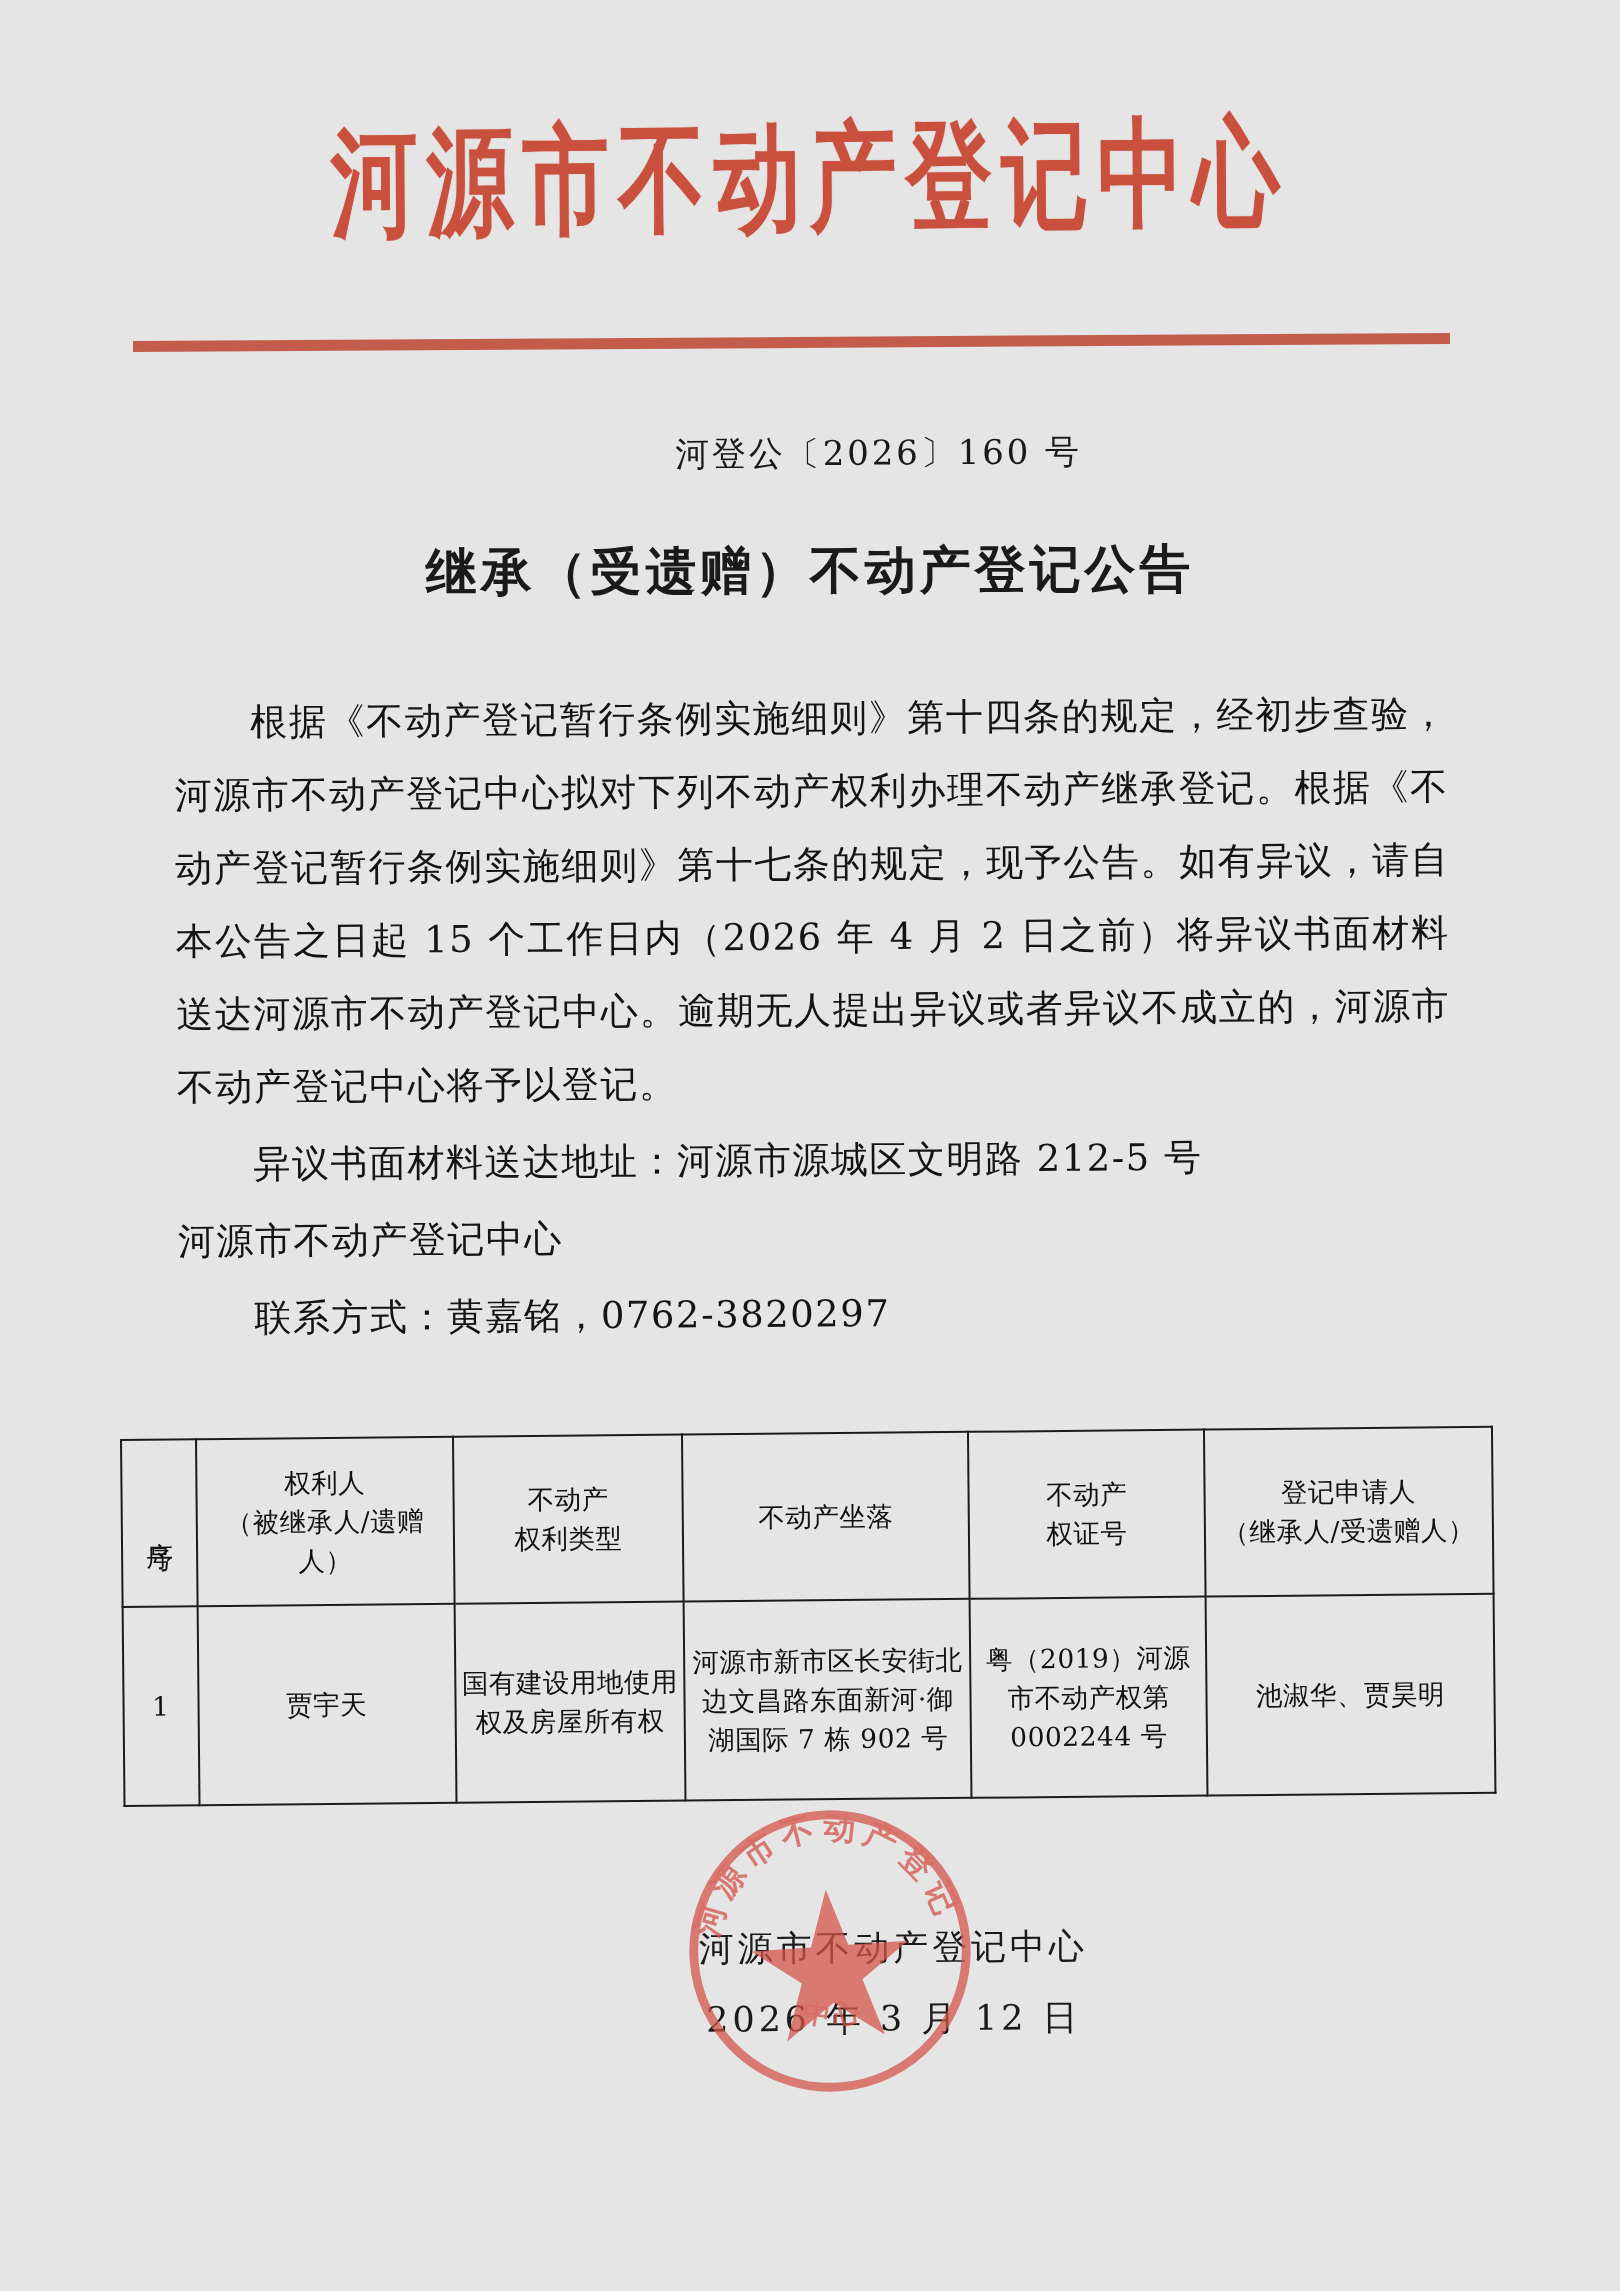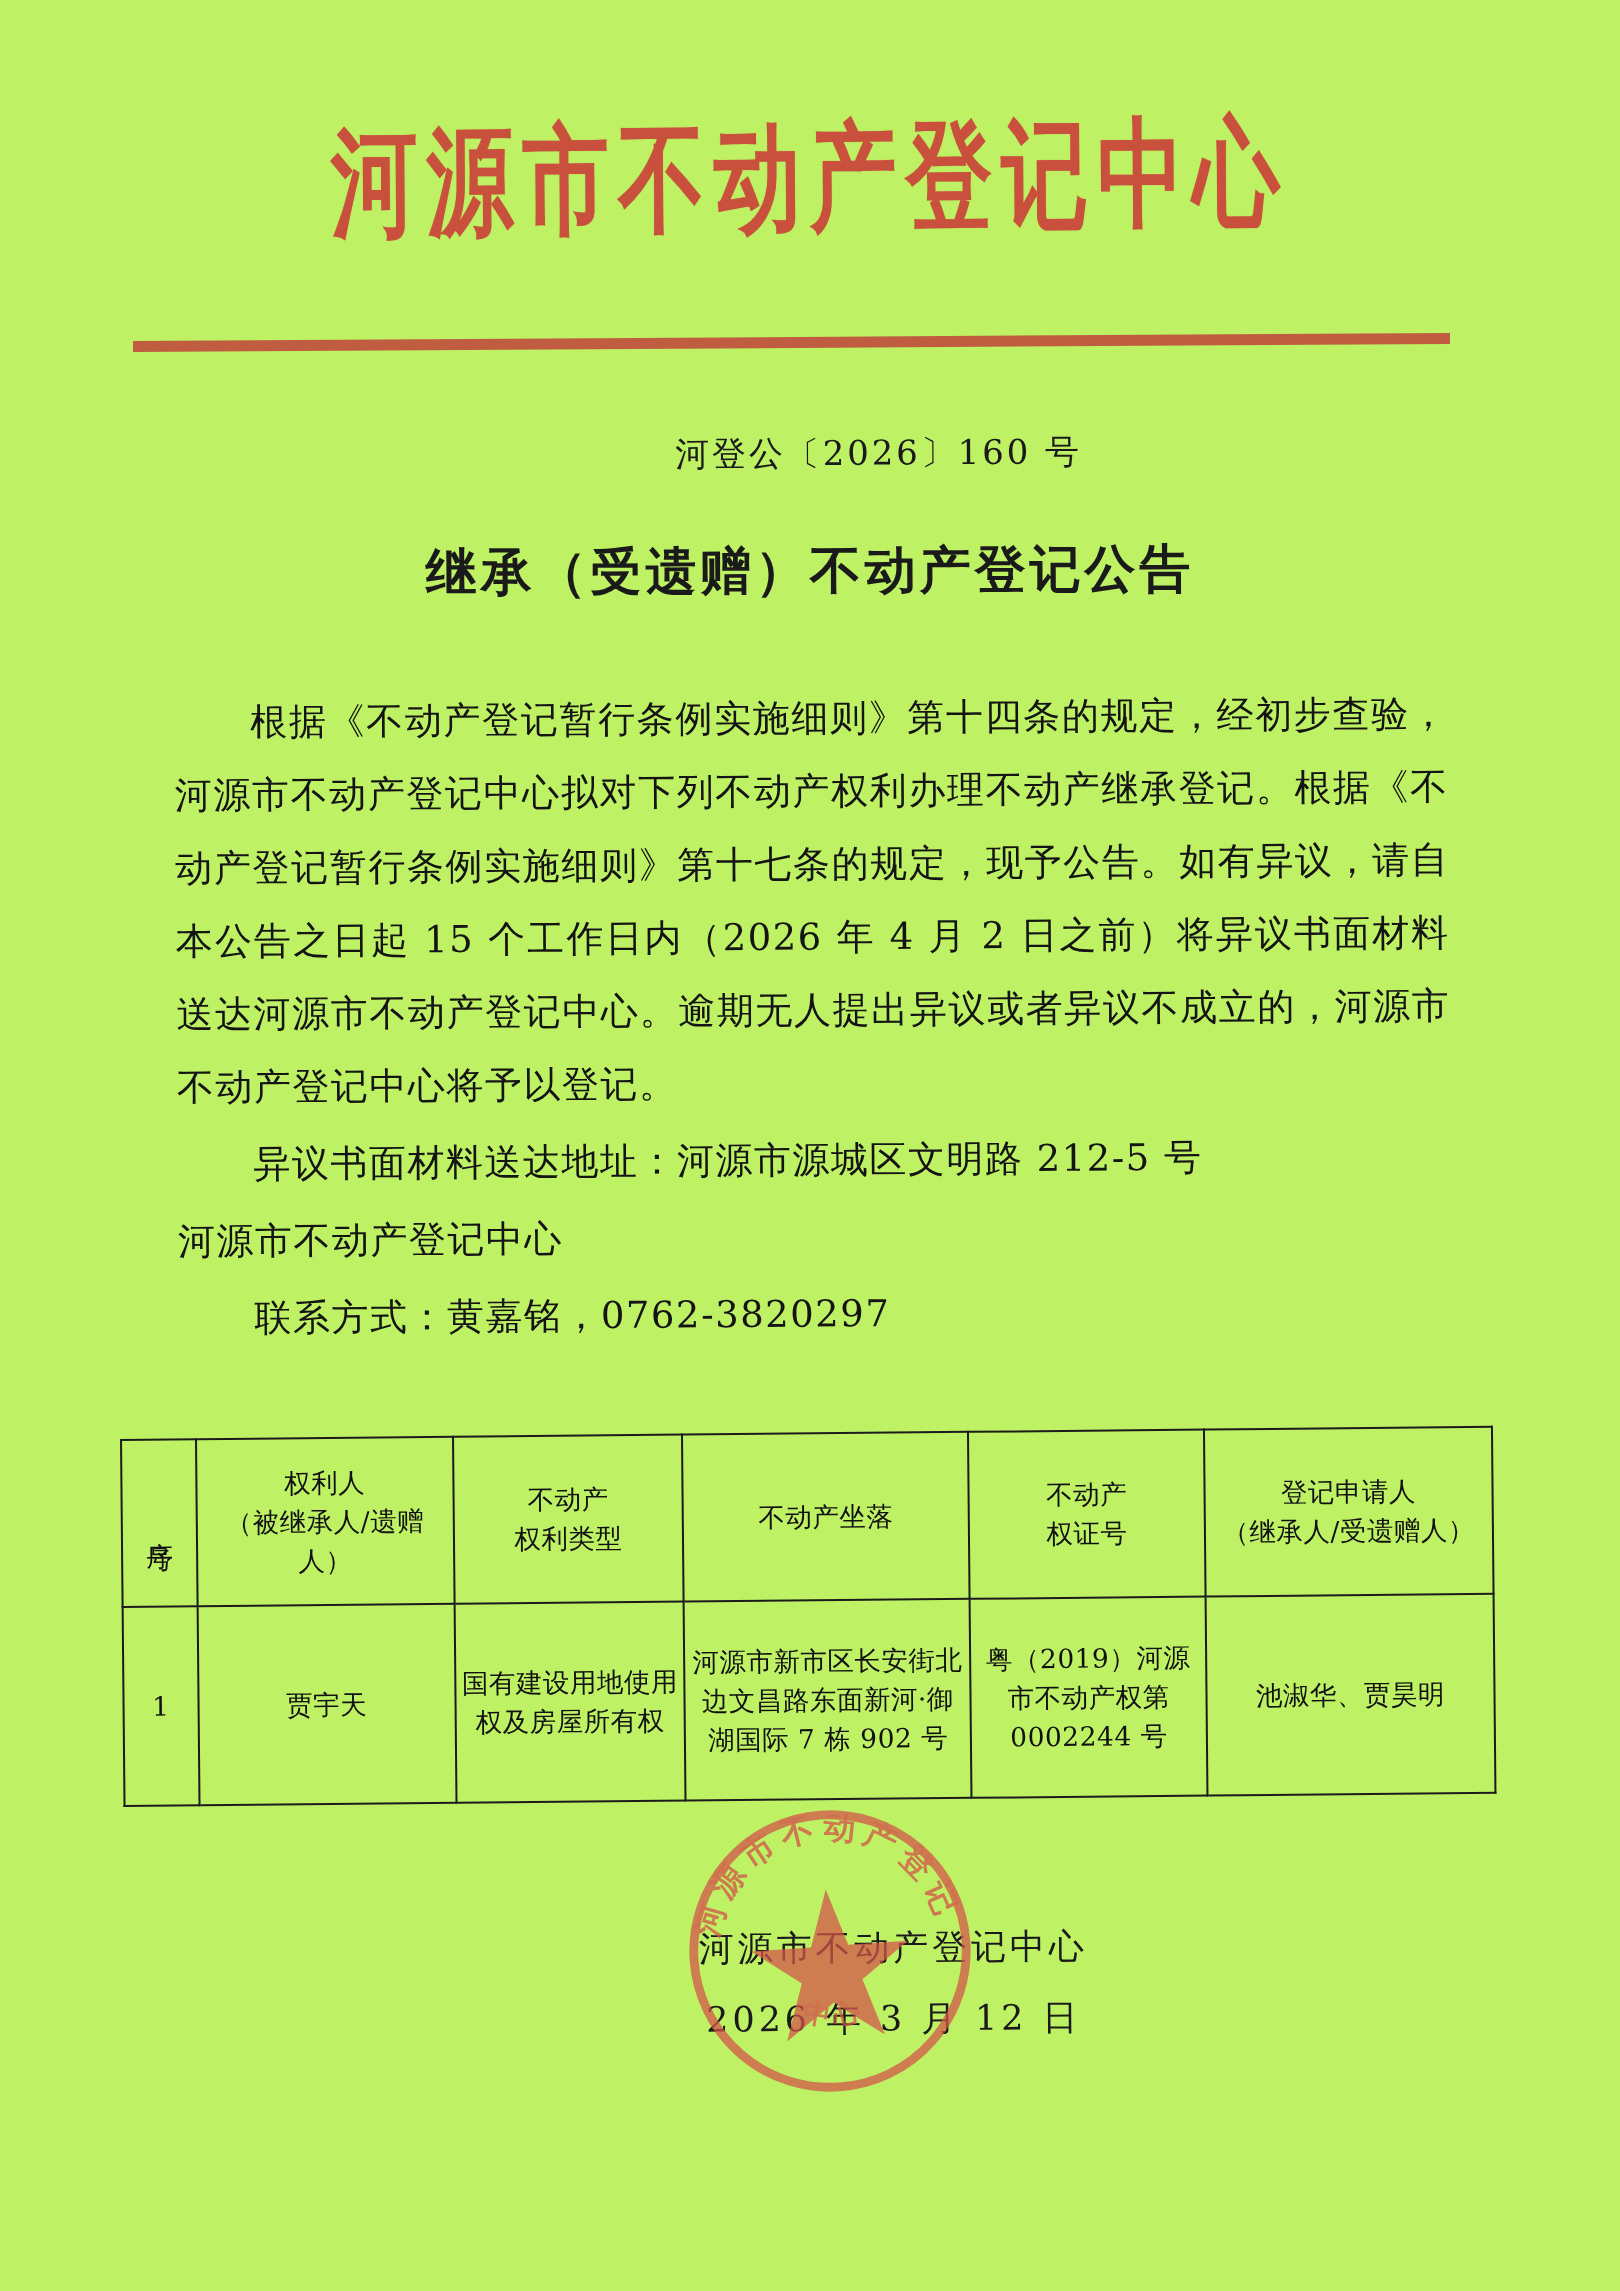--- a/index.html
+++ b/index.html
@@ -13,21 +13,21 @@
     position: relative;
     overflow: hidden;
     font-family: "DejaVu Serif", "Liberation Serif", serif;
     color: #1a1a1a;
   }
 
   
   .page {
     position: absolute;
     inset: 0;
-    background: #bef264;
+    background: #e5e5e5;
   }
 
   
   .letterhead {
     position: absolute;
     top: 118px;
     left: 0;
     width: 100%;
     text-align: center;
   }

